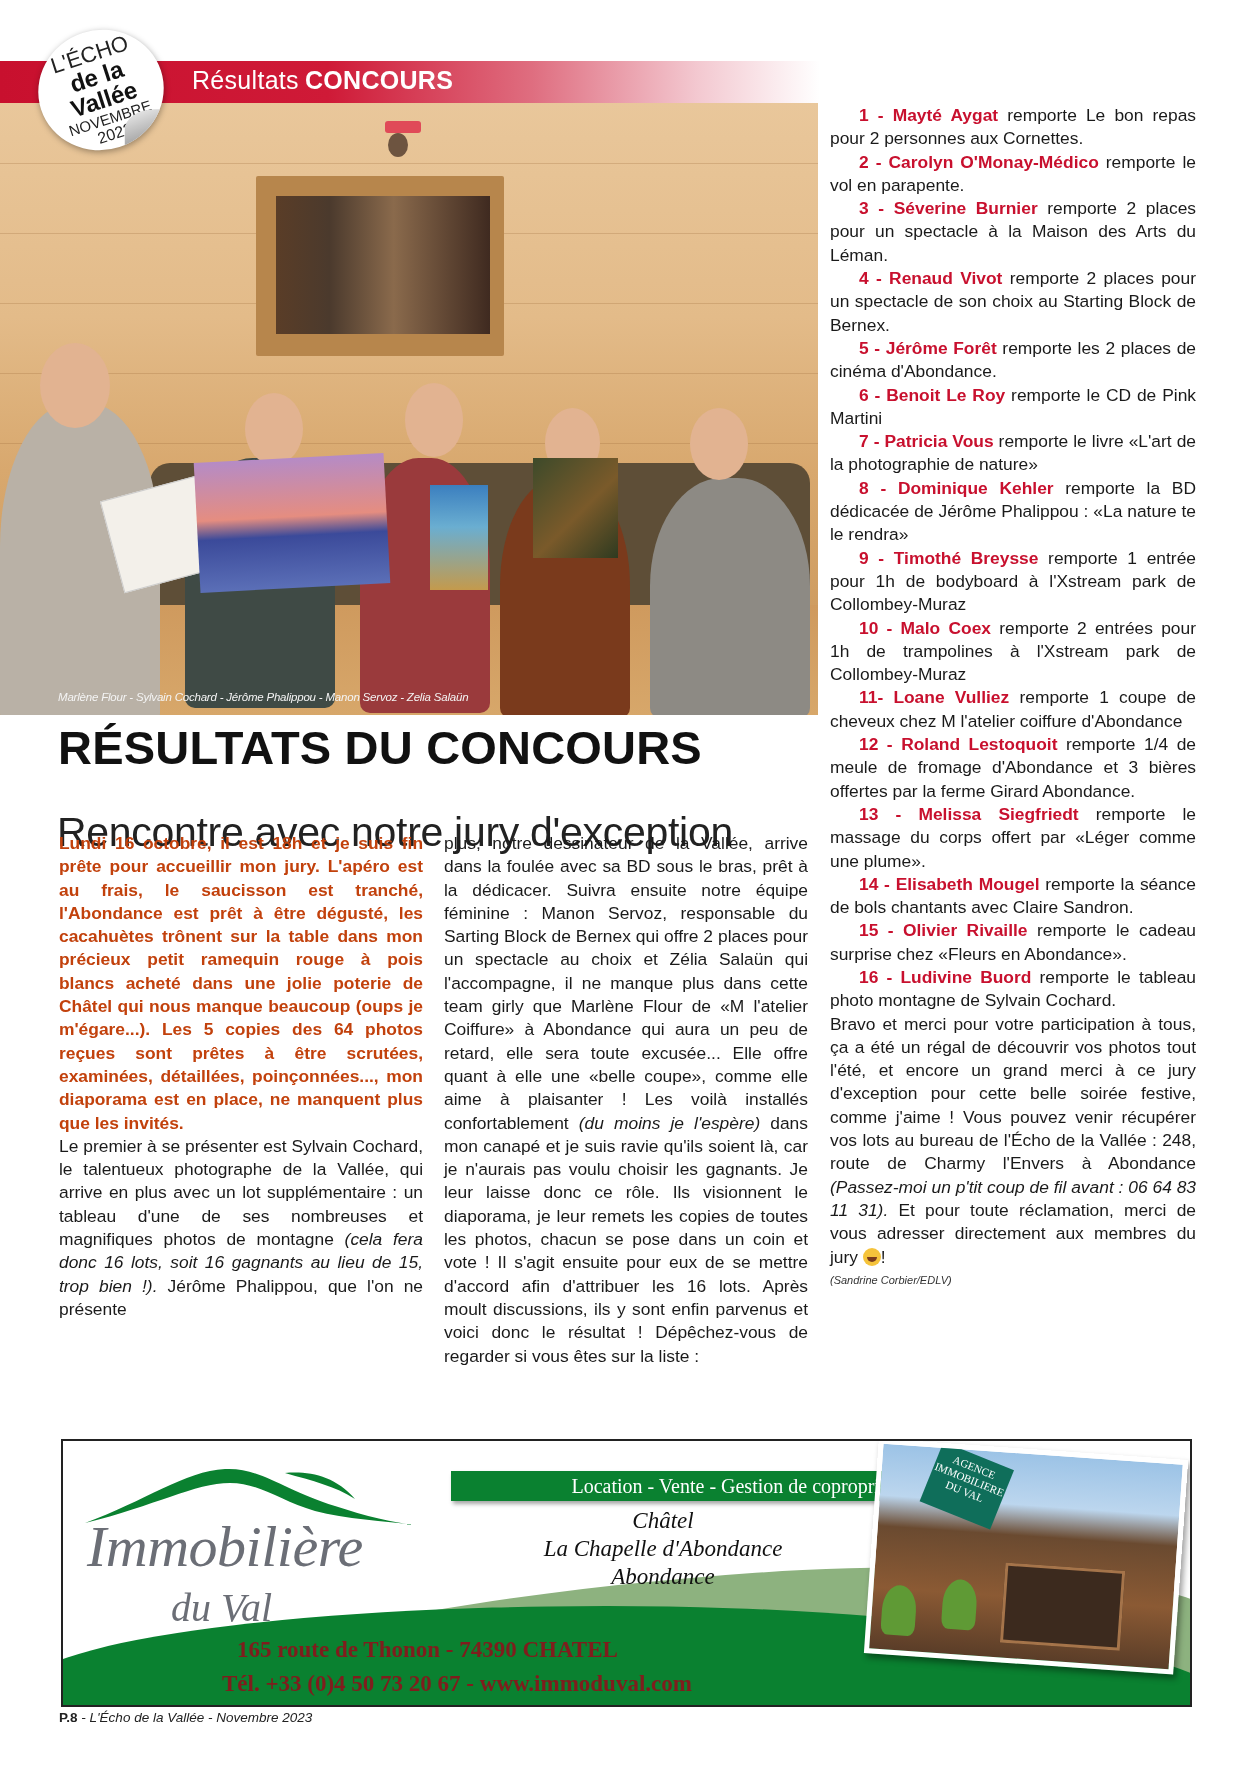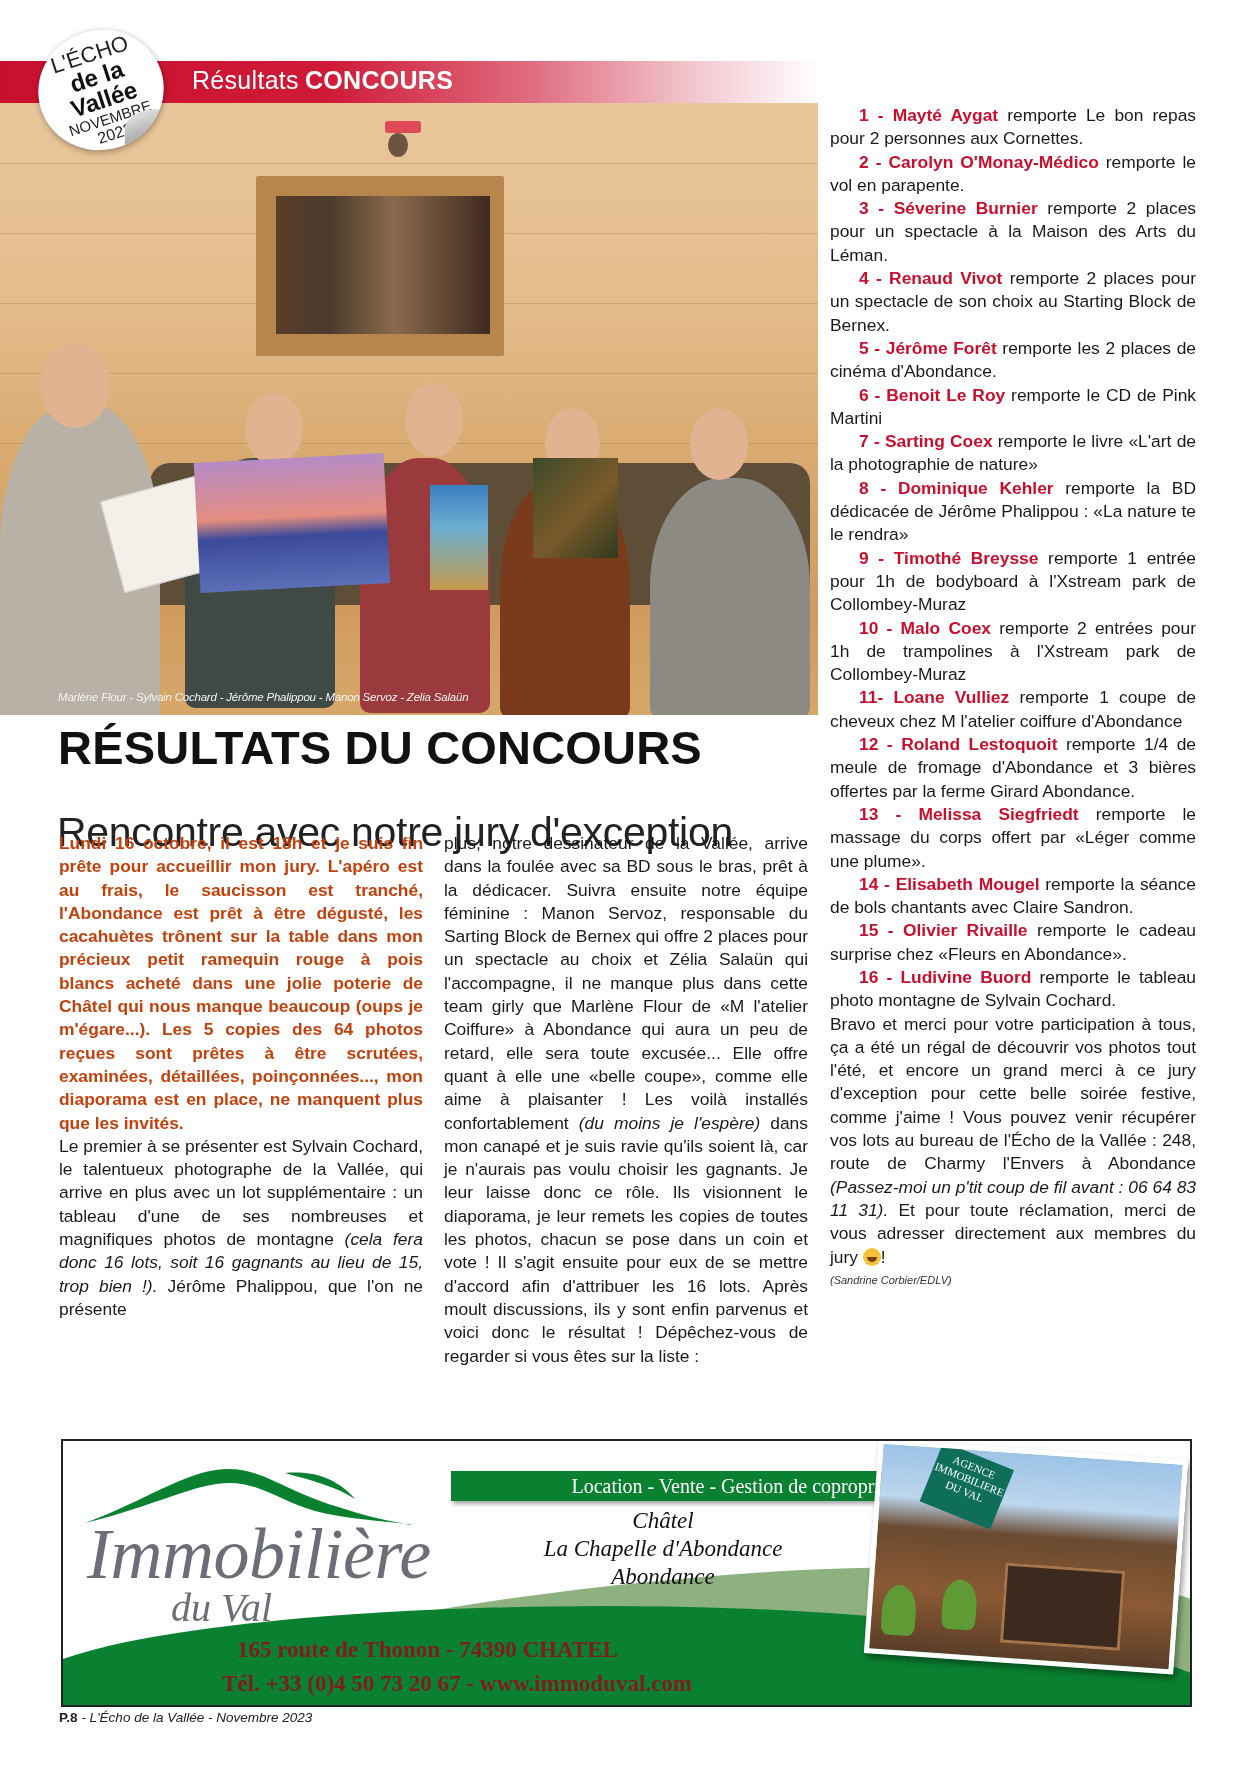--- a/index.html
+++ b/index.html
@@ -109,21 +109,21 @@
   }
   .ad .wave-main {
     position: absolute; left: -40px; top: 165px; width: 1220px; height: 160px; background: #0a8130;
     border-radius: 55% 60% 0 0 / 60% 80% 0 0;
   }
   .ad .mountain {
     position: absolute; left: 22px; top: 20px; width: 330px; height: 70px;
   }
   .ad .logo-main {
     position: absolute; left: 24px; top: 72px; font-family: "Liberation Serif", serif; font-style: italic;
-    font-size: 72px; color: #6b6e76; letter-spacing: -0.5px;
+    font-size: 58px; color: #6b6e76; letter-spacing: -0.5px;
   }
   .ad .logo-sub {
     position: absolute; left: 108px; top: 143px; font-family: "Liberation Serif", serif; font-style: italic;
     font-size: 40px; color: #6b6e76;
   }
   .ad .services {
     position: absolute; left: 388px; top: 30px; width: 460px; height: 30px; background: #0a8130; color: #fff;
     font-family: "Liberation Serif", serif; font-size: 20px; text-align: right; line-height: 30px;
     box-shadow: 2px 3px 4px rgba(0,0,0,0.35);
   }
@@ -214,21 +214,21 @@
 </div>
 
 <div class="col col3">
   <div>
     <p class="winner"><span class="name"><span>1 - </span><span>Mayté Aygat</span></span><span> remporte Le bon repas pour 2 personnes aux Cornettes.</span></p>
     <p class="winner"><span class="name"><span>2 - </span><span>Carolyn O'Monay-Médico</span></span><span> remporte le vol en parapente.</span></p>
     <p class="winner"><span class="name"><span>3 - </span><span>Séverine Burnier</span></span><span> remporte 2 places pour un spectacle à la Maison des Arts du Léman.</span></p>
     <p class="winner"><span class="name"><span>4 - </span><span>Renaud Vivot</span></span><span> remporte 2 places pour un spectacle de son choix au Starting Block de Bernex.</span></p>
     <p class="winner"><span class="name"><span>5 - </span><span>Jérôme Forêt</span></span><span>  remporte les 2 places de cinéma d'Abondance.</span></p>
     <p class="winner"><span class="name"><span>6 - </span><span>Benoit Le Roy</span></span><span> remporte le CD de Pink Martini</span></p>
-    <p class="winner"><span class="name"><span>7 - </span><span>Sarting Coex</span></span><span> remporte le livre «L'art de la photographie de nature»</span></p>
+    <p class="winner"><span class="name"><span>7 - </span><span>Patricia Vous</span></span><span> remporte le livre «L'art de la photographie de nature»</span></p>
     <p class="winner"><span class="name"><span>8 - </span><span>Dominique Kehler</span></span><span> remporte la BD dédicacée de Jérôme Phalippou : «La nature te le rendra»</span></p>
     <p class="winner"><span class="name"><span>9 - </span><span>Timothé Breysse</span></span><span> remporte 1 entrée pour 1h de bodyboard à l'Xstream park de Collombey-Muraz</span></p>
     <p class="winner"><span class="name"><span>10 - </span><span>Malo Coex</span></span><span> remporte 2 entrées pour 1h de trampolines à l'Xstream park de Collombey-Muraz</span></p>
     <p class="winner"><span class="name"><span>11- </span><span>Loane Vulliez</span></span><span> remporte 1 coupe de cheveux chez M l'atelier coiffure d'Abondance</span></p>
     <p class="winner"><span class="name"><span>12 - </span><span>Roland Lestoquoit</span></span><span> remporte 1/4 de meule de fromage d'Abondance et 3 bières offertes par la ferme Girard Abondance.</span></p>
     <p class="winner"><span class="name"><span>13 - </span><span>Melissa Siegfriedt</span></span><span> remporte le massage du corps offert par «Léger comme une plume».</span></p>
     <p class="winner"><span class="name"><span>14 - </span><span>Elisabeth Mougel</span></span><span> remporte la séance de bols chantants avec Claire Sandron.</span></p>
     <p class="winner"><span class="name"><span>15 - </span><span>Olivier Rivaille</span></span><span> remporte le cadeau surprise chez «Fleurs en Abondance».</span></p>
     <p class="winner"><span class="name"><span>16 - </span><span>Ludivine Buord</span></span><span> remporte le tableau photo montagne de Sylvain Cochard.</span></p>
   </div>

